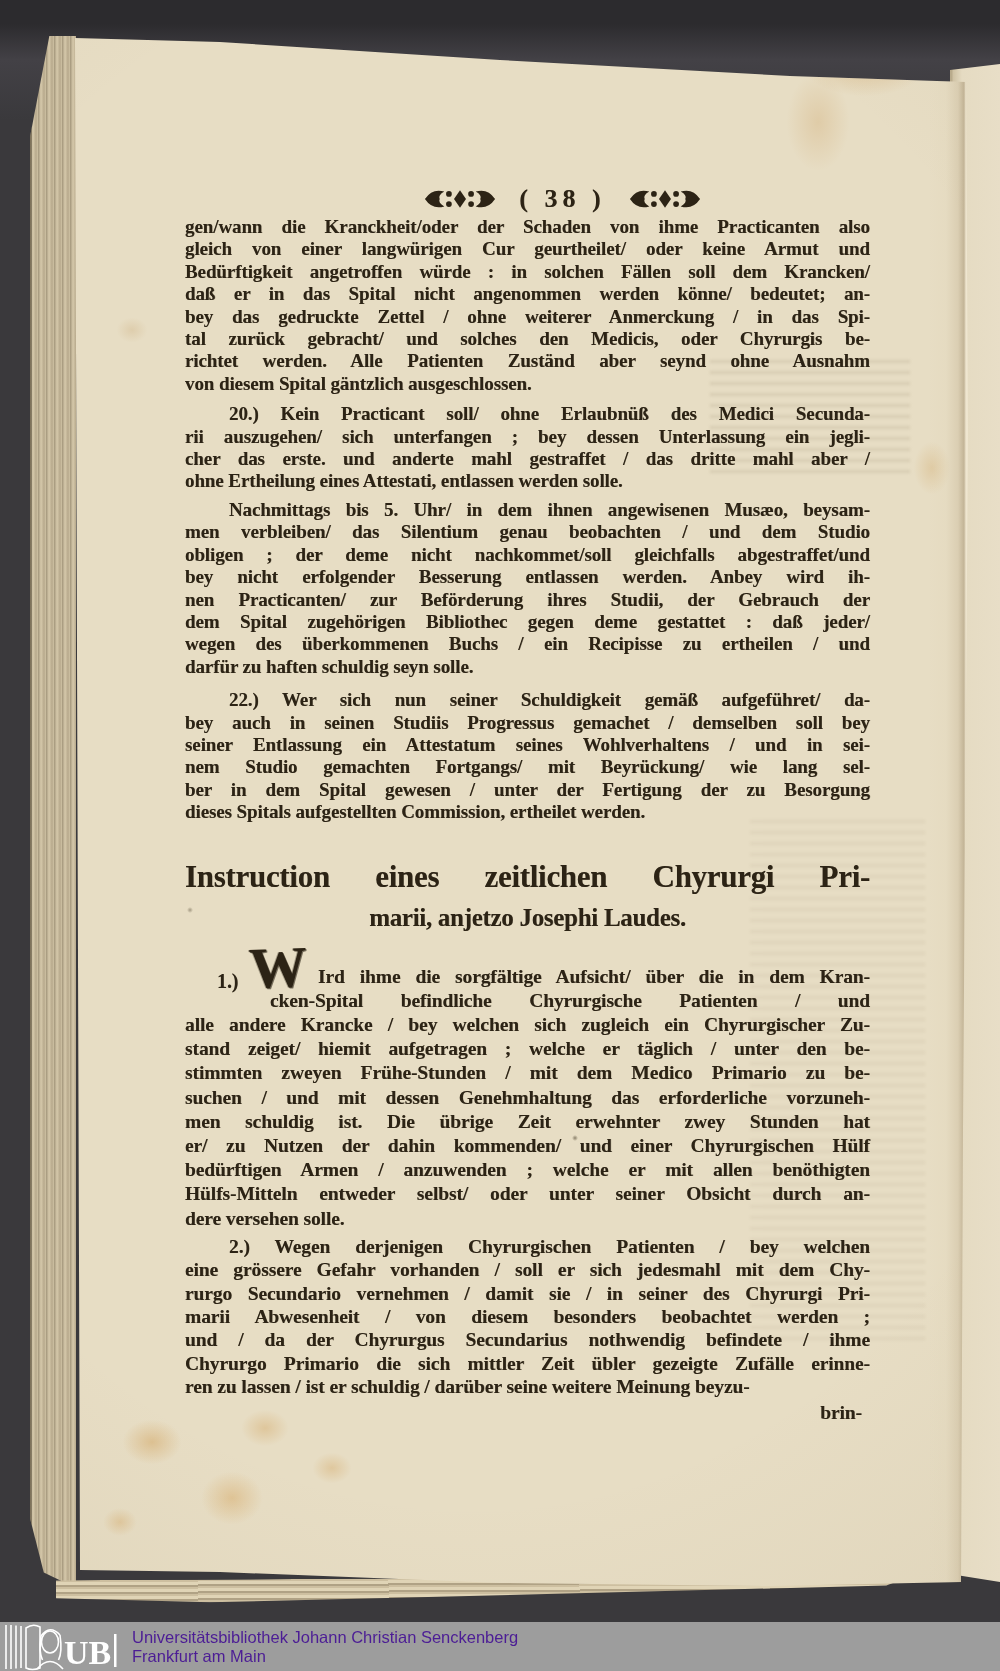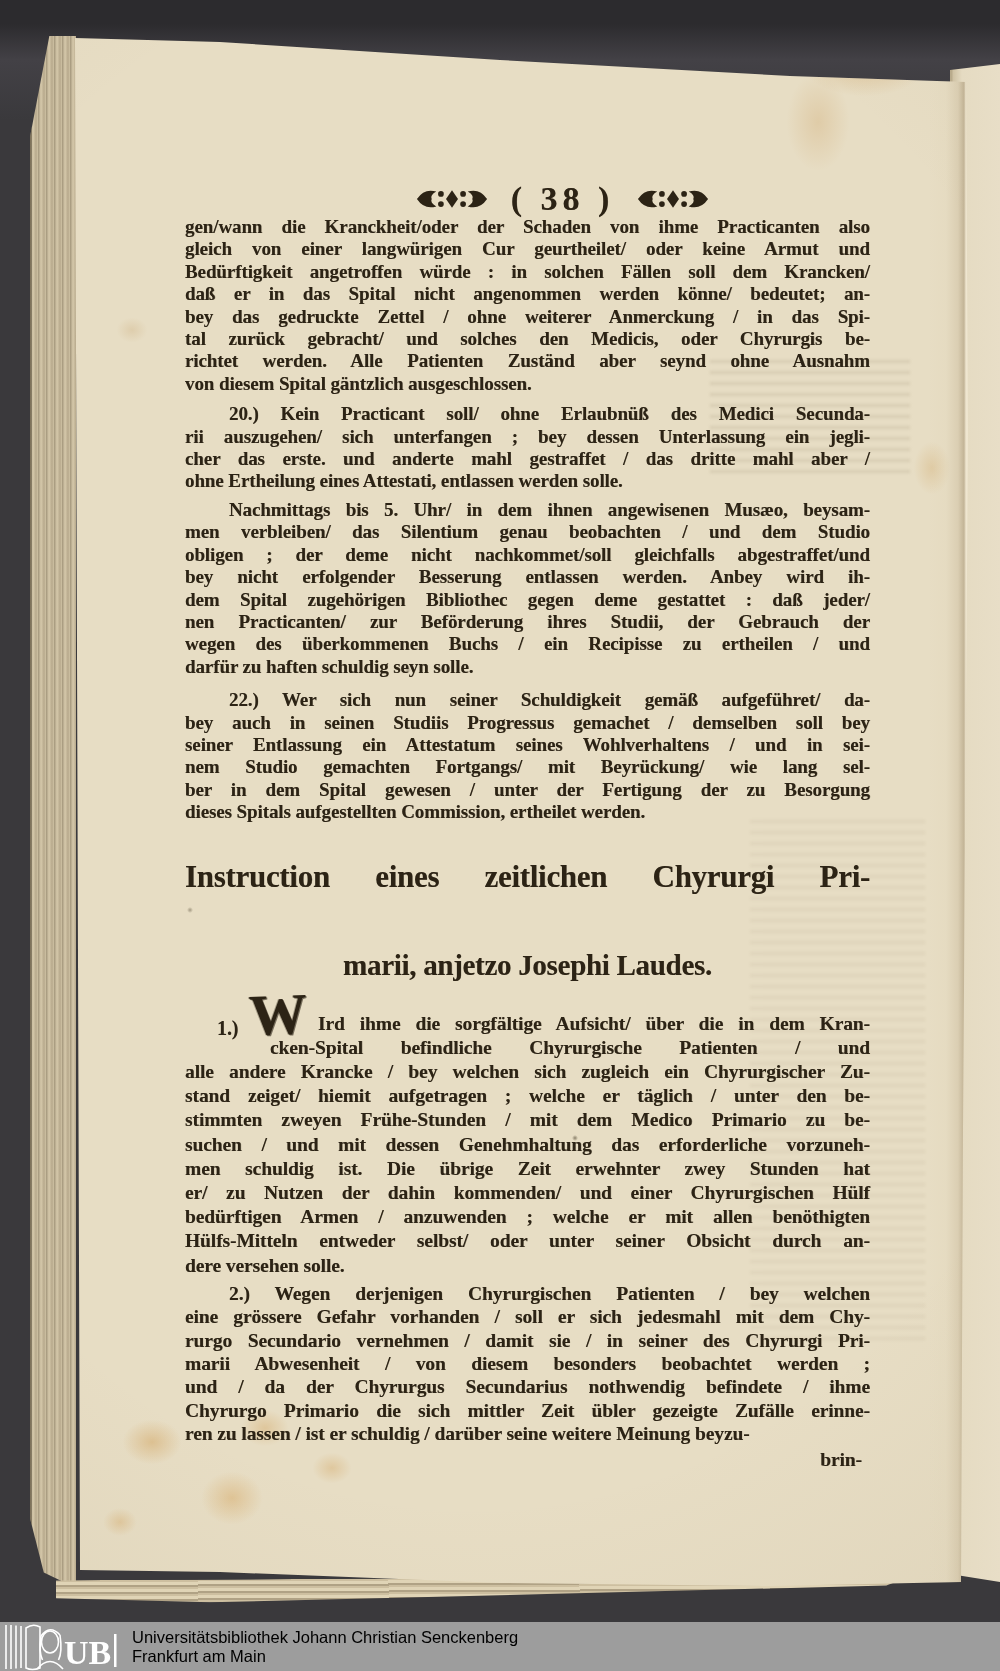--- a/index.html
+++ b/index.html
@@ -53,49 +53,49 @@
   .ghost{position:absolute;background:repeating-linear-gradient(180deg, rgba(138,122,92,.16) 0 3px, transparent 3px 11px);filter:blur(1.5px);}
   .ghost.g1{left:640px;top:330px;width:200px;height:120px;}
   .ghost.g2{left:680px;top:790px;width:175px;height:520px;opacity:.55;}
   
   .textcol{
     position:absolute;left:115px;top:0;width:685px;color:#2c2315;
     font-weight:bold;font-size:19px;letter-spacing:-.1px;
     text-shadow:.3px .3px 0 rgba(44,35,21,.45);
   }
   .header-row{margin-top:152px;height:34px;display:flex;align-items:center;justify-content:center;gap:20px;transform:translateX(35px);}
-  .pagenum{font-size:34px;letter-spacing:5px;white-space:pre;}
+  .pagenum{font-size:26px;letter-spacing:5px;white-space:pre;}
   .fleuron{width:78px;height:24px;flex:none;}
   .para{line-height:22.4px;}
   .para .line{text-align:justify;}
   .para .line.fill{text-align-last:justify;}
   .para .line.last{text-align-last:left;}
   #pA{margin-top:0;}
   #p20{margin-top:8px;}
   #p21{margin-top:6px;}
   #p22{margin-top:11px;}
   .indent-first div.line:first-of-type{text-indent:44px;}
   .heading{margin-top:33px;}
   .h1{font-size:31px;line-height:40px;text-align:justify;text-align-last:justify;letter-spacing:-.3px;}
-  .h2{font-size:29px;line-height:42px;text-align:center;letter-spacing:-.3px;margin-top:47px;}
+  .h2{font-size:25px;line-height:42px;text-align:center;letter-spacing:-.3px;}
   #p1{margin-top:26px;line-height:24.2px;position:relative;font-size:19.5px;}
   #p2{margin-top:4px;line-height:23.4px;font-size:19.5px;}
   #p1 div.line:nth-of-type(1){padding-left:133px;}
   #p1 div.line:nth-of-type(2){padding-left:85px;}
   #p1 .num{position:absolute;left:32px;top:4px;font-size:20px;}
   #p1 .dropcap{
     position:absolute;left:64px;top:-26px;font-size:58px;line-height:58px;
     font-weight:bold;transform:rotate(-2deg);
     text-shadow:1px 1px 0 rgba(44,35,21,.6), -1px 0 0 rgba(44,35,21,.35);
   }
   .catchword{margin-top:2px;text-align:right;padding-right:8px;font-size:19.5px;line-height:23px;}
   
   .footer-bar{
     position:absolute;left:0;bottom:0;width:1000px;height:49px;background:#9d9d9d;
-    font-family:"Liberation Sans", sans-serif;color:#000000;
+    font-family:"Liberation Sans", sans-serif;color:#4c1d95;
   }
   .footer-text{position:absolute;left:132px;top:6px;font-size:16.5px;line-height:19px;}
   .ub-logo{position:absolute;left:2px;top:0px;}
 </style>
 </head>
 <body>
 
 <div class="stack-left"></div>
 <div class="stack-bottom"></div>
 <div class="page-next"></div>
@@ -148,22 +148,22 @@
         <div class="line fill">rii auszugehen/ sich unterfangen ; bey dessen Unterlassung ein jegli-</div>
         <div class="line fill">cher das erste. und anderte mahl gestraffet / das dritte mahl aber /</div>
         <div class="line last">ohne Ertheilung eines Attestati, entlassen werden solle.</div>
       </div>
 
     <div class="para indent-first" id="p21">
         <div class="line fill">Nachmittags bis 5. Uhr/ in dem ihnen angewisenen Musæo, beysam-</div>
         <div class="line fill">men verbleiben/ das Silentium genau beobachten / und dem Studio</div>
         <div class="line fill">obligen ; der deme nicht nachkommet/soll gleichfalls abgestraffet/und</div>
         <div class="line fill">bey nicht erfolgender Besserung entlassen werden.  Anbey wird ih-</div>
+        <div class="line fill">nen Practicanten/ zur Beförderung ihres Studii, der Gebrauch der</div>
         <div class="line fill">dem Spital zugehörigen Bibliothec gegen deme gestattet : daß jeder/</div>
-        <div class="line fill">nen Practicanten/ zur Beförderung ihres Studii, der Gebrauch der</div>
         <div class="line fill">wegen des überkommenen Buchs / ein Recipisse zu ertheilen / und</div>
         <div class="line last">darfür zu haften schuldig seyn solle.</div>
       </div>
 
     <div class="para indent-first" id="p22">
         <div class="line fill">22.) Wer sich nun seiner Schuldigkeit gemäß aufgeführet/ da-</div>
         <div class="line fill">bey auch in seinen Studiis Progressus gemachet / demselben soll bey</div>
         <div class="line fill">seiner Entlassung ein Attestatum seines Wohlverhaltens / und in sei-</div>
         <div class="line fill">nem Studio gemachten Fortgangs/ mit Beyrückung/ wie lang sel-</div>
         <div class="line fill">ber in dem Spital gewesen / unter der Fertigung der zu Besorgung</div>

